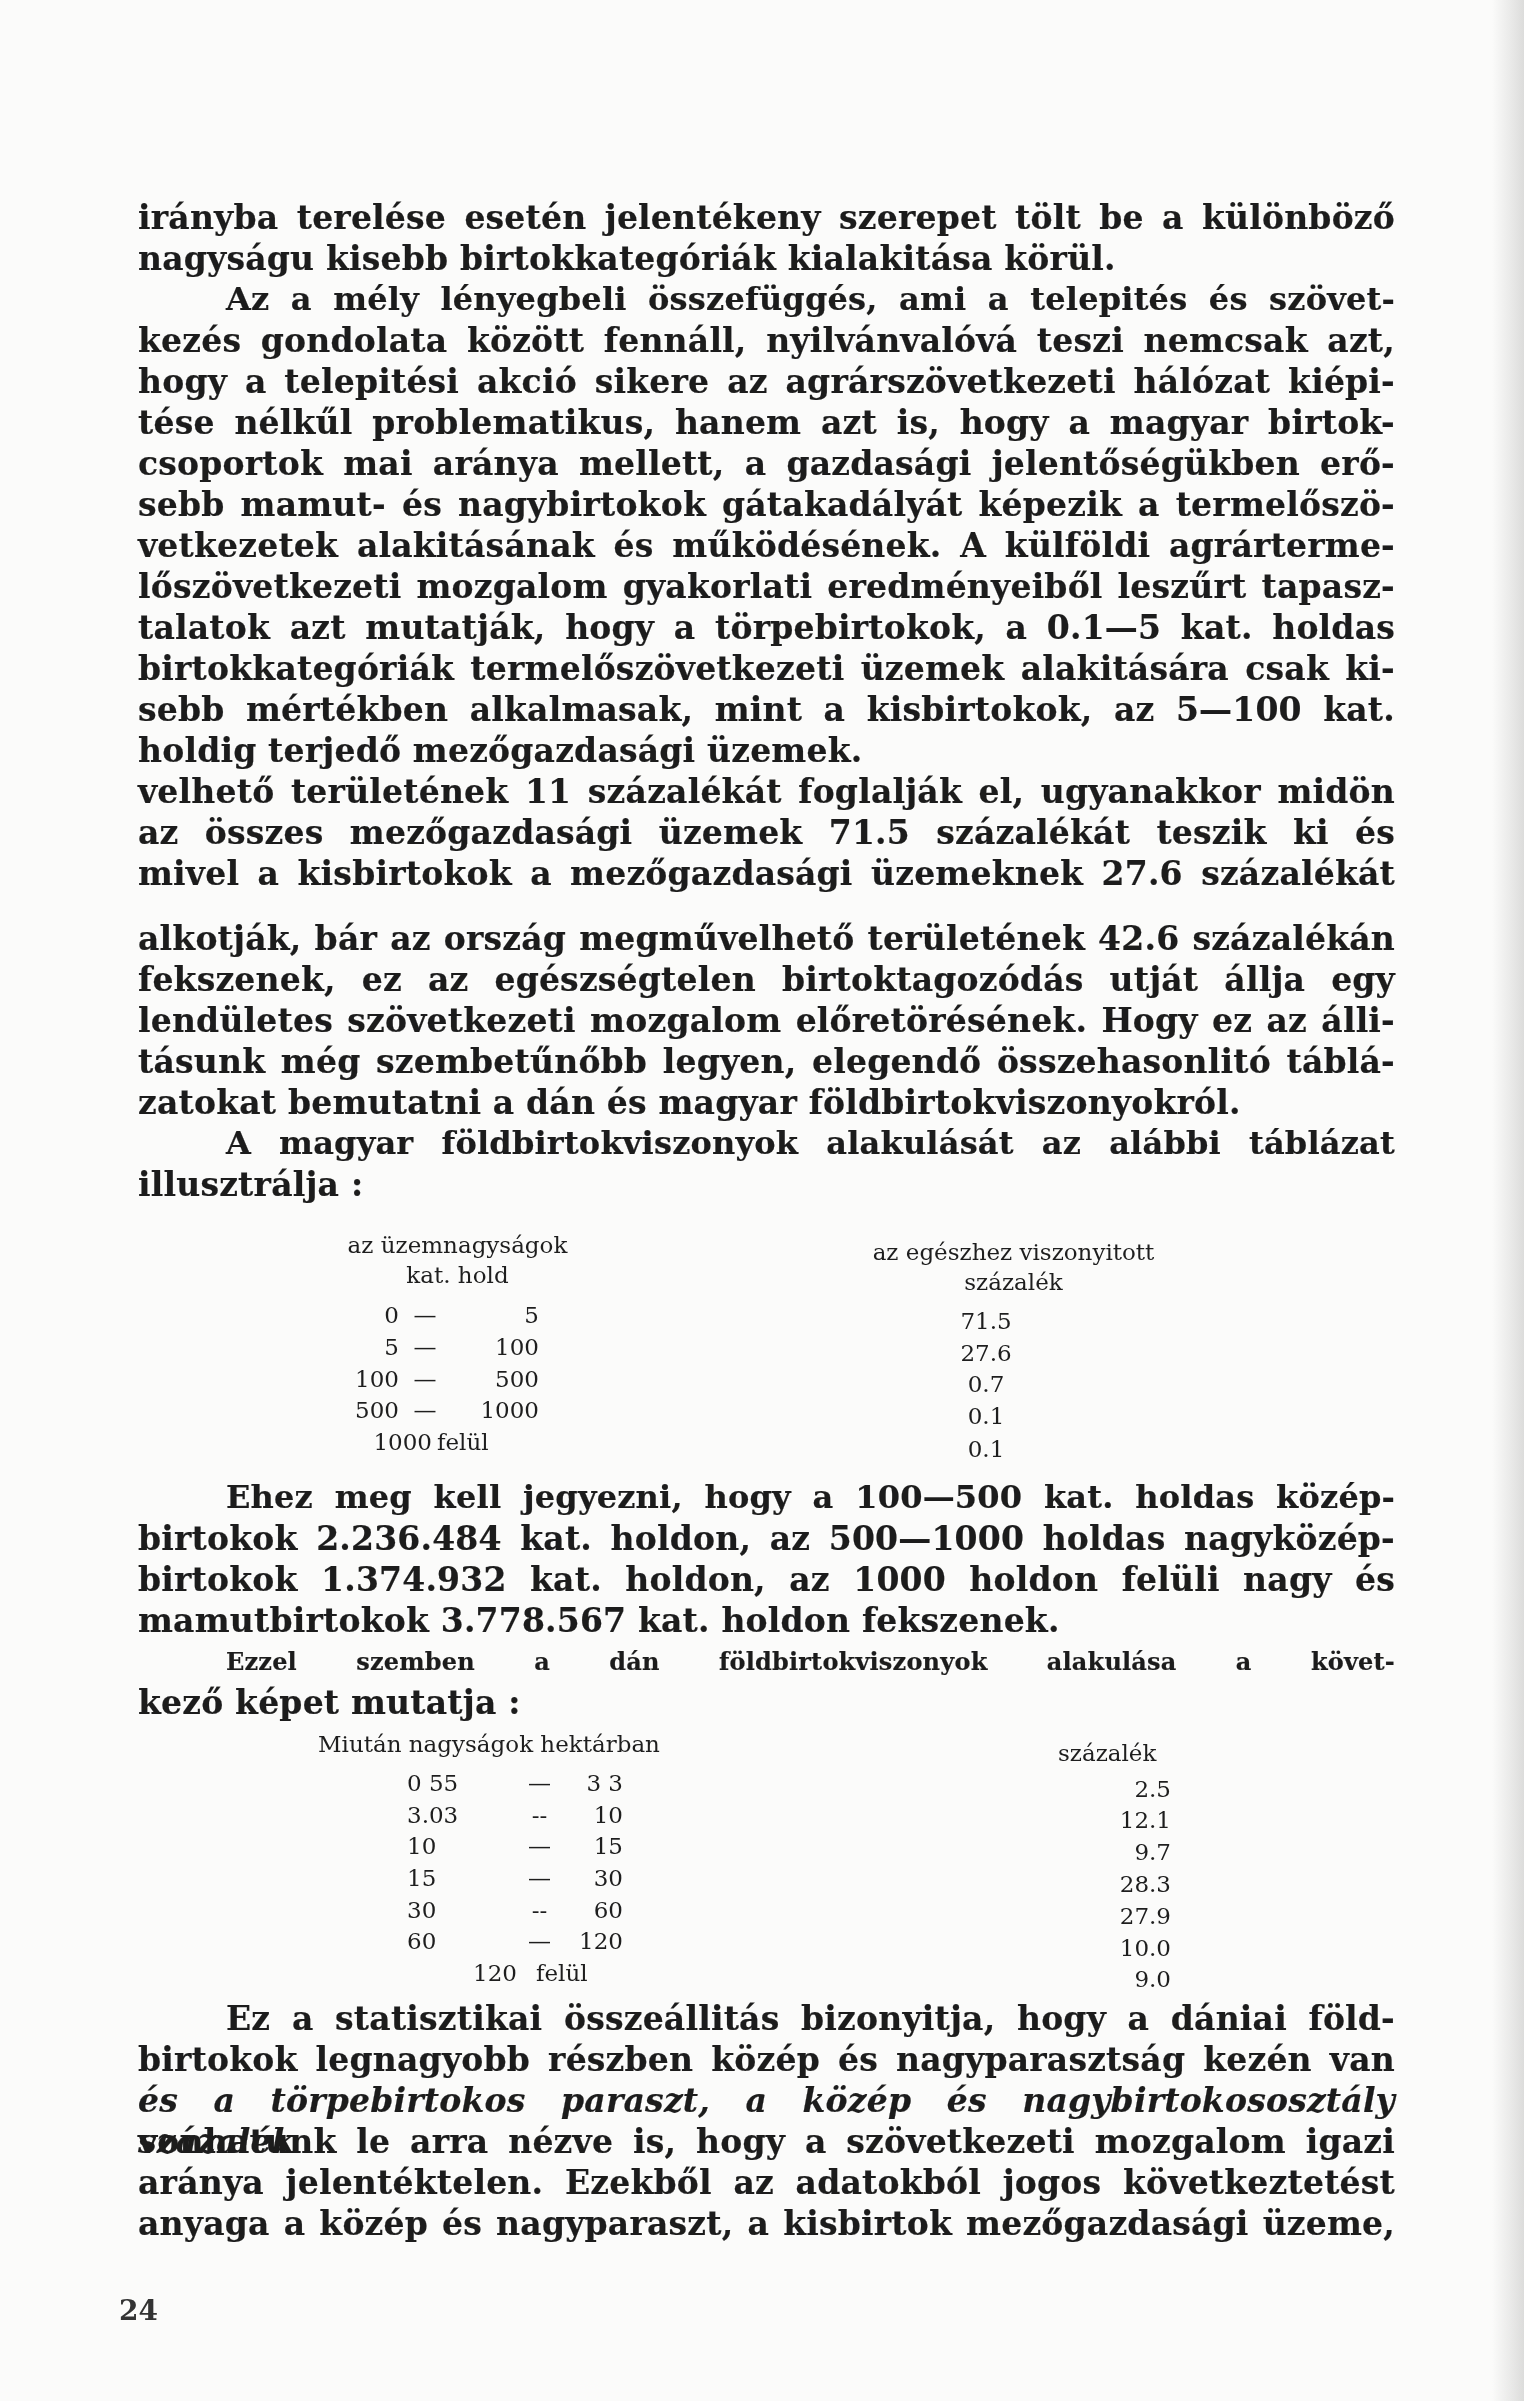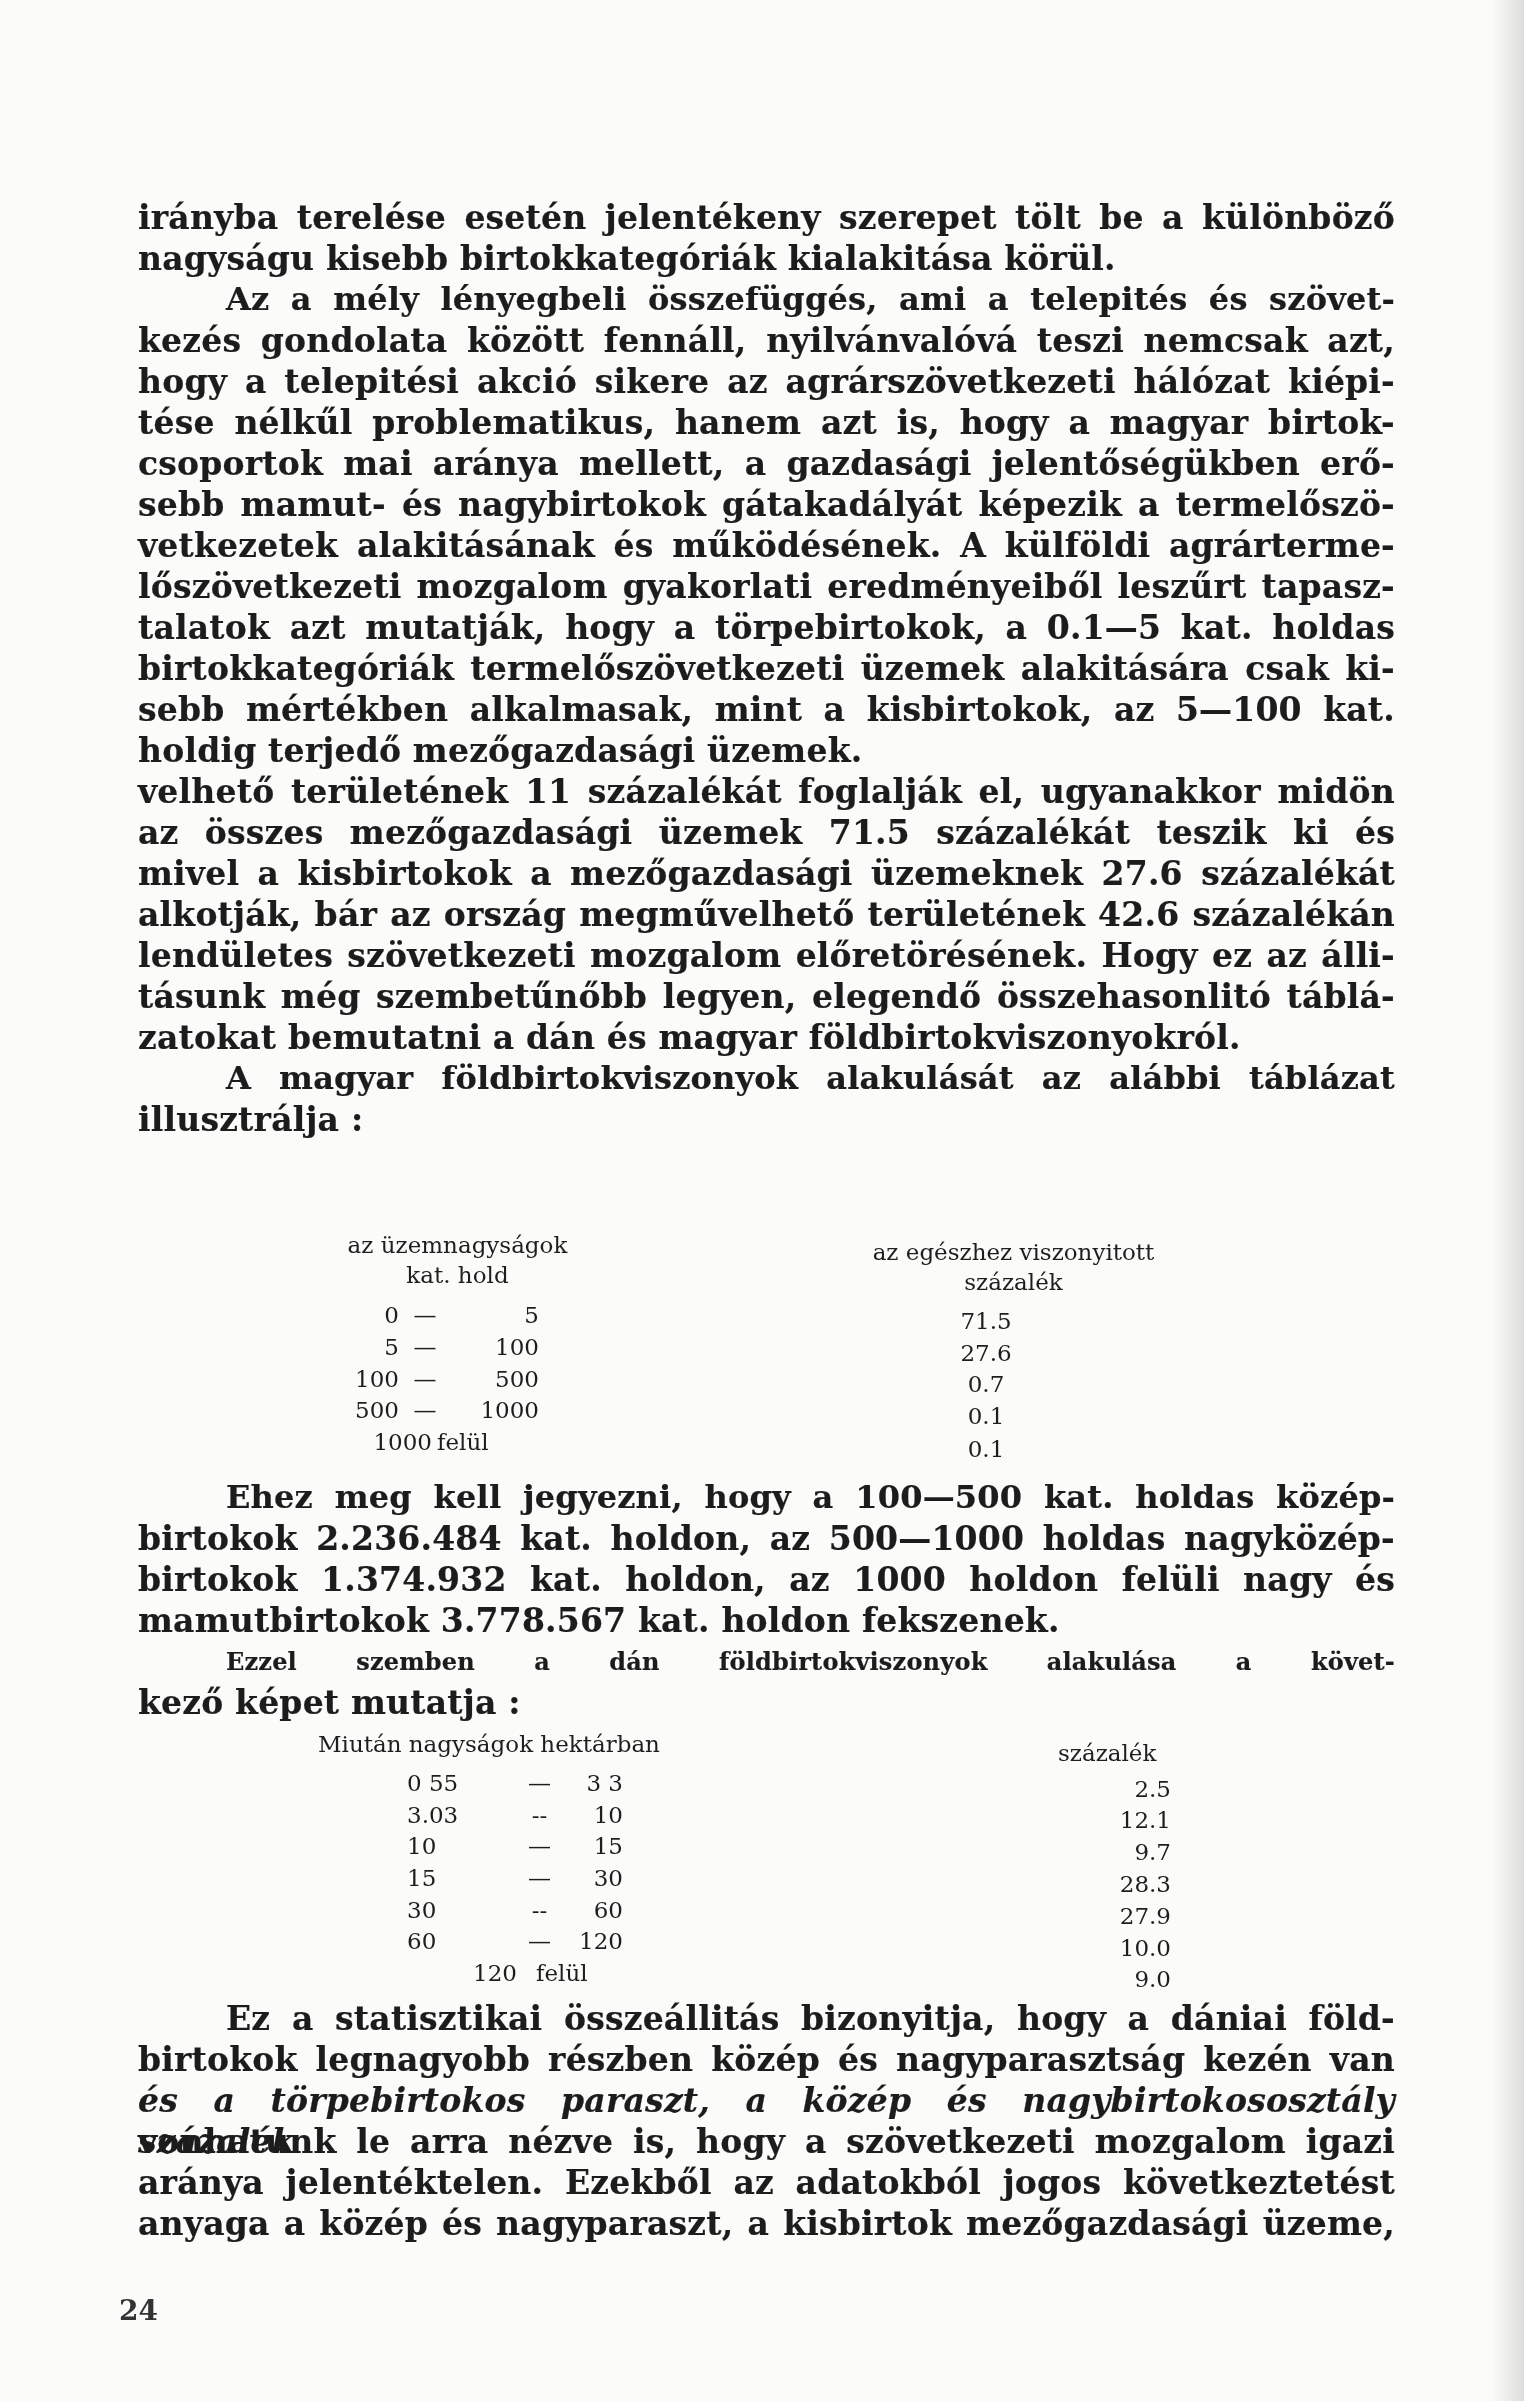--- a/index.html
+++ b/index.html
@@ -77,21 +77,22 @@
   <span class="line" style="white-space: normal;">vetkezetek alakitásának és működésének. A külföldi agrárterme-</span>
   <span class="line" style="white-space: normal;">lőszövetkezeti mozgalom gyakorlati eredményeiből leszűrt tapasz-</span>
   <span class="line" style="white-space: normal;">talatok azt mutatják, hogy a törpebirtokok, a 0.1—5 kat. holdas</span>
   <span class="line" style="white-space: normal;">birtokkategóriák termelőszövetkezeti üzemek alakitására csak ki-</span>
   <span class="line" style="white-space: normal;">sebb mértékben alkalmasak, mint a kisbirtokok, az 5—100 kat.</span>
   <span class="line last" style="white-space: normal;">holdig terjedő mezőgazdasági üzemek.</span>
 
   <span class="line" style="white-space: normal;">velhető területének 11 százalékát foglalják el, ugyanakkor midön</span>
   <span class="line" style="white-space: normal;">az összes mezőgazdasági üzemek 71.5 százalékát teszik ki és</span>
   <span class="line" style="white-space: normal;">mivel a kisbirtokok a mezőgazdasági üzemeknek 27.6 százalékát</span>
-  <span class="line" style="white-space: normal;">alkotják, bár az ország megművelhető területének 42.6 százalékán</span>
+  <span class="line" style="white-space: normal; margin-top: 24px;">alkotják, bár az ország megművelhető területének 42.6 százalékán</span>
+  <span class="line" style="white-space: normal;">fekszenek, ez az egészségtelen birtoktagozódás utját állja egy</span>
   <span class="line" style="white-space: normal;">lendületes szövetkezeti mozgalom előretörésének. Hogy ez az álli-</span>
   <span class="line" style="white-space: normal;">tásunk még szembetűnőbb legyen, elegendő összehasonlitó táblá-</span>
   <span class="line last" style="white-space: normal;">zatokat bemutatni a dán és magyar földbirtokviszonyokról.</span>
 
   <span class="line indent" style="white-space: normal; font-size: 32px;">A magyar földbirtokviszonyok alakulását az alábbi táblázat</span>
   <span class="line last" style="white-space: normal;">illusztrálja :</span>
 </div>
 
 <div class="table">
   <div class="cell t1-head-left">

